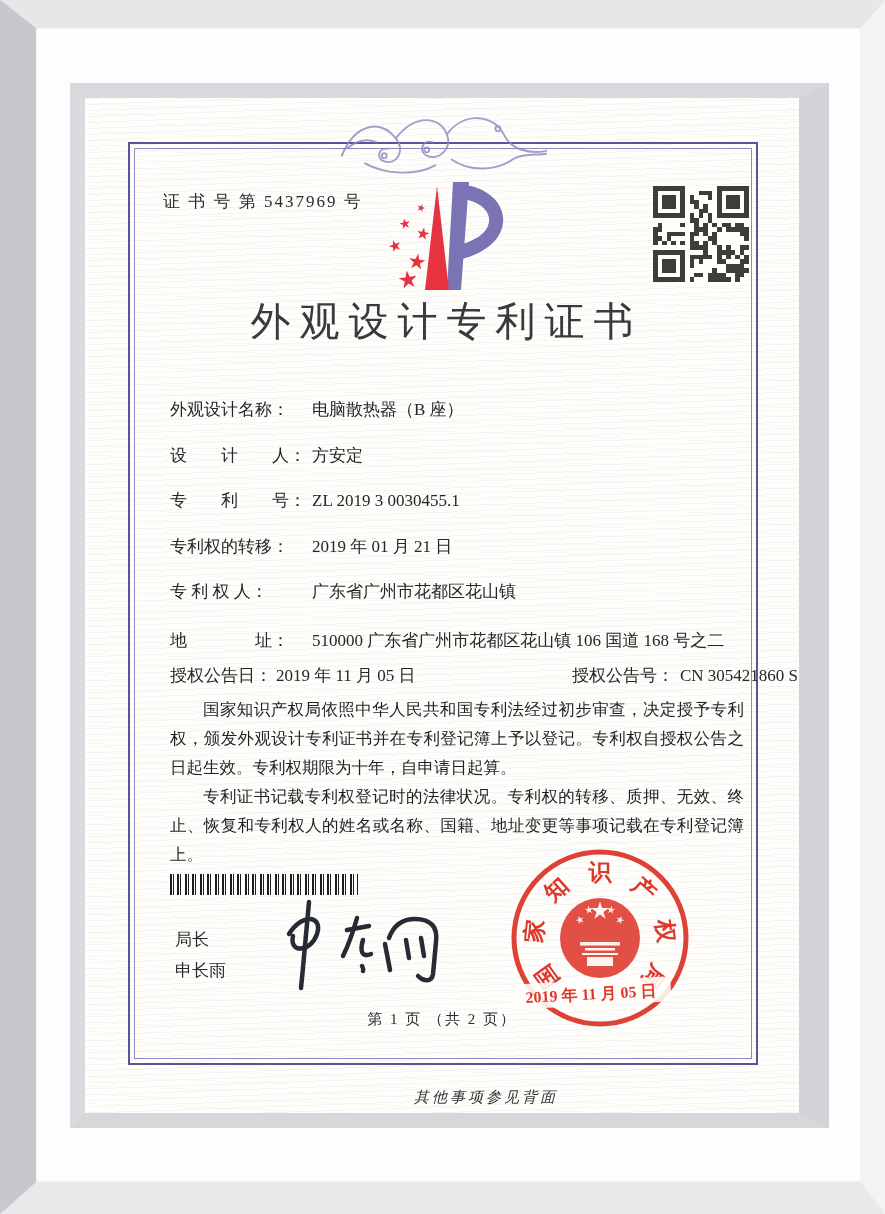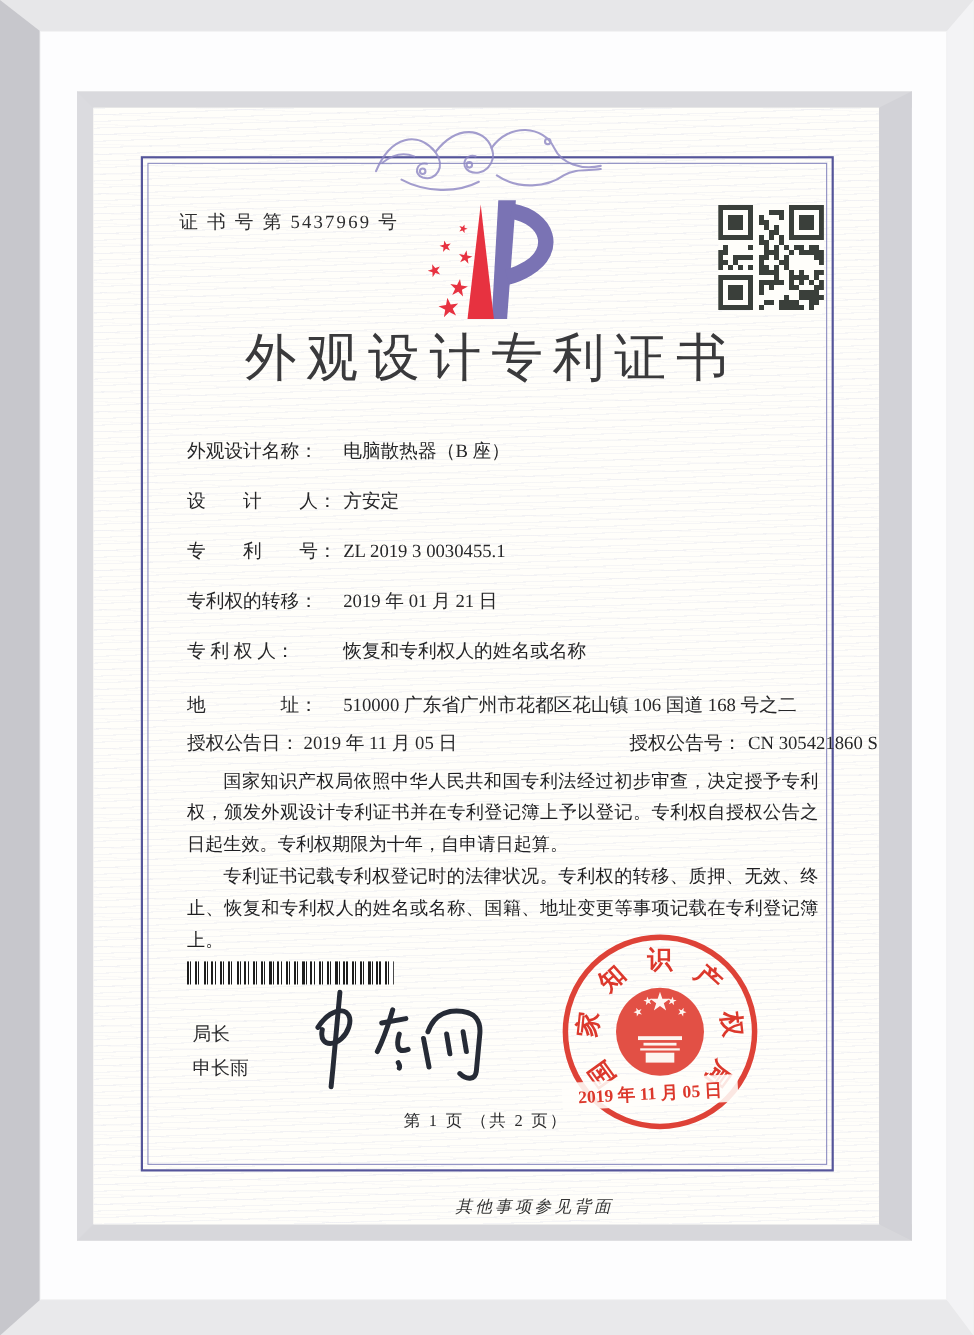--- a/index.html
+++ b/index.html
@@ -35,21 +35,21 @@
     border:1px solid #8c8cc0;pointer-events:none;}
 
   .ornament{position:absolute;left:253px;top:5px;width:212px;height:86px;opacity:.8;}
 
   .cert-number{position:absolute;left:78px;top:92px;font-size:17px;letter-spacing:2px;color:#2c2c2e;}
 
   .logo{position:absolute;left:296px;top:82px;width:128px;height:115px;}
   .qr{position:absolute;left:568px;top:88px;width:96px;height:96px;}
 
   .title{position:absolute;left:0;top:196px;width:100%;text-align:center;
-    font-size:47px;font-weight:500;color:#3a3a3c;letter-spacing:9px;text-indent:9px;}
+    font-size:40px;font-weight:500;color:#3a3a3c;letter-spacing:9px;text-indent:9px;}
 
   .field-row{position:absolute;left:85px;width:600px;font-size:17px;color:#262628;white-space:nowrap;}
   .field-label{display:inline-block;min-width:142px;}
   .grant-pair2{position:absolute;left:386px;top:0;margin-left:16px;}
   .grant-pair2 .field-label{min-width:0;margin-right:6px;}
 
   .body-text{position:absolute;left:85px;top:597px;width:574px;
     font-size:16.5px;line-height:29px;color:#1f1f22;text-align:justify;}
   .body-text p{margin:0;text-indent:2em;}
 
@@ -256,21 +256,21 @@
       <div class="field-row" style="top:346px">
         <span class="field-label">设　　计　　人：</span><span>方安定</span>
       </div>
       <div class="field-row" style="top:391px">
         <span class="field-label">专　　利　　号：</span><span>ZL 2019 3 0030455.1</span>
       </div>
       <div class="field-row" style="top:437px">
         <span class="field-label">专利权的转移：</span><span>2019 年 01 月 21 日</span>
       </div>
       <div class="field-row" style="top:482px">
-        <span class="field-label">专 利 权 人：</span><span>恢复和专利权人的姓名或名称</span>
+        <span class="field-label">专 利 权 人：</span><span>广东省广州市花都区花山镇</span>
       </div>
       <div class="field-row" style="top:531px">
         <span class="field-label">地　　　　址：</span><span>510000 广东省广州市花都区花山镇 106 国道 168 号之二</span>
       </div>
 
       <div class="field-row" style="top:566px">
         <span class="field-label" style="min-width:0;margin-right:4px">授权公告日：</span><span>2019 年 11 月 05 日</span>
         <span class="grant-pair2">
           <span class="field-label">授权公告号：</span><span>CN 305421860 S</span>
         </span>

